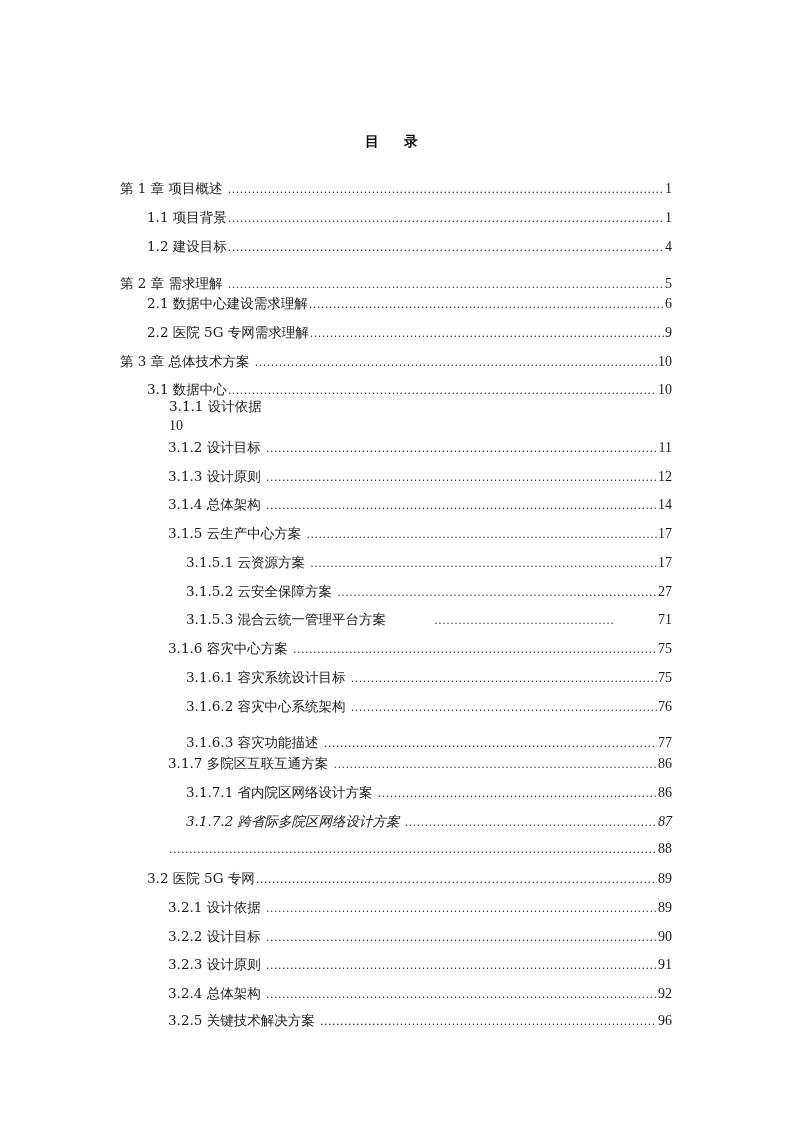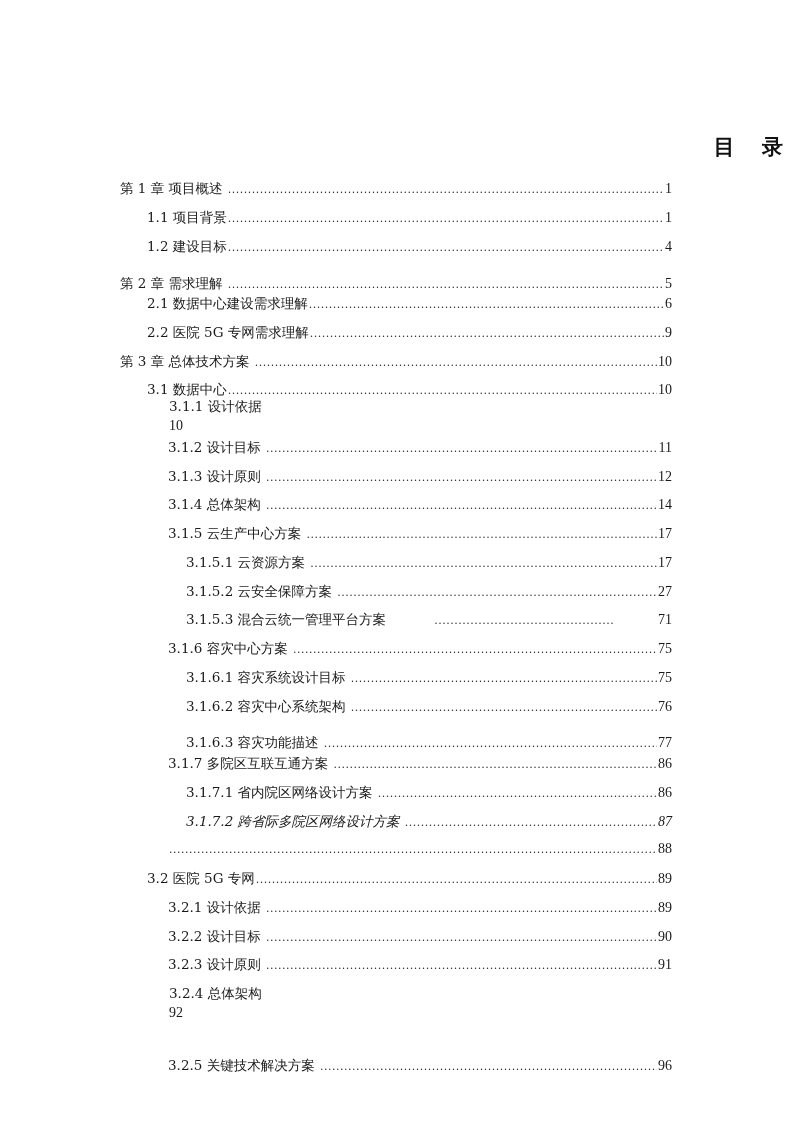--- a/index.html
+++ b/index.html
@@ -1,19 +1,19 @@
 <!DOCTYPE html>
 <html><head>
 <meta charset="utf-8">
 <style>
   html, body { margin:0; padding:0; background:#ffffff; }
   body { width:793px; height:1122px; position:relative; overflow:hidden;
          font-family: "DejaVu Serif", "Liberation Serif", serif; color:#1a1a1a; }
-  .title { position:absolute; top:133px; left:0; width:793px; text-align:right;
-           font-family:"DejaVu Sans", sans-serif; font-weight:bold; font-size:21px;
+  .title { position:absolute; top:133px; left:0; width:793px; text-align:center;
+           font-family:"DejaVu Sans", sans-serif; font-weight:bold; font-size:14px;
            letter-spacing:10px; color:#111; }
   .toc { position:absolute; top:172px; left:0; width:793px; }
   .row { position:absolute; height:20px; display:flex; align-items:baseline;
          font-size:13.5px; line-height:20px; right:121px; }
   .row .label { white-space:pre; flex:0 0 auto; }
   .row .dots { flex:1 1 auto; overflow:hidden; white-space:nowrap; margin:0 1px;
                color:#333; font-size:11px; letter-spacing:0.5px; }
   .row .dots::before { content:"..................................................................................................................................................................................................................................................................................."; }
   .row .page { flex:0 0 auto; font-family:"Liberation Serif", serif; font-size:14px; }
   .l1 { left:120px; } .l2 { left:147px; } .l3 { left:168px; } .l4 { left:186px; }
@@ -156,23 +156,23 @@
     <div class="row l3" style="top: 753.5px;">
       <span class="label">3.2.2 设计目标 </span>
       <span class="dots"></span>
       <span class="page">90</span>
     </div>
     <div class="row l3" style="top: 782.25px;">
       <span class="label">3.2.3 设计原则 </span>
       <span class="dots"></span>
       <span class="page">91</span>
     </div>
-    <div class="row l3" style="top: 811px; flex-direction: column;">
+    <div class="row l3" style="top: 811px;">
       <span class="label">3.2.4 总体架构 </span>
       <span class="dots"></span>
       <span class="page">92</span>
     </div>
-    <div class="row l3" style="top: 883px; justify-content: flex-end;">
+    <div class="row l3" style="top: 838px; justify-content: flex-end;">
       <span class="label">3.2.5 关键技术解决方案 </span>
       <span class="dots"></span>
       <span class="page">96</span>
     </div>
   </div>
 
 </body></html>

